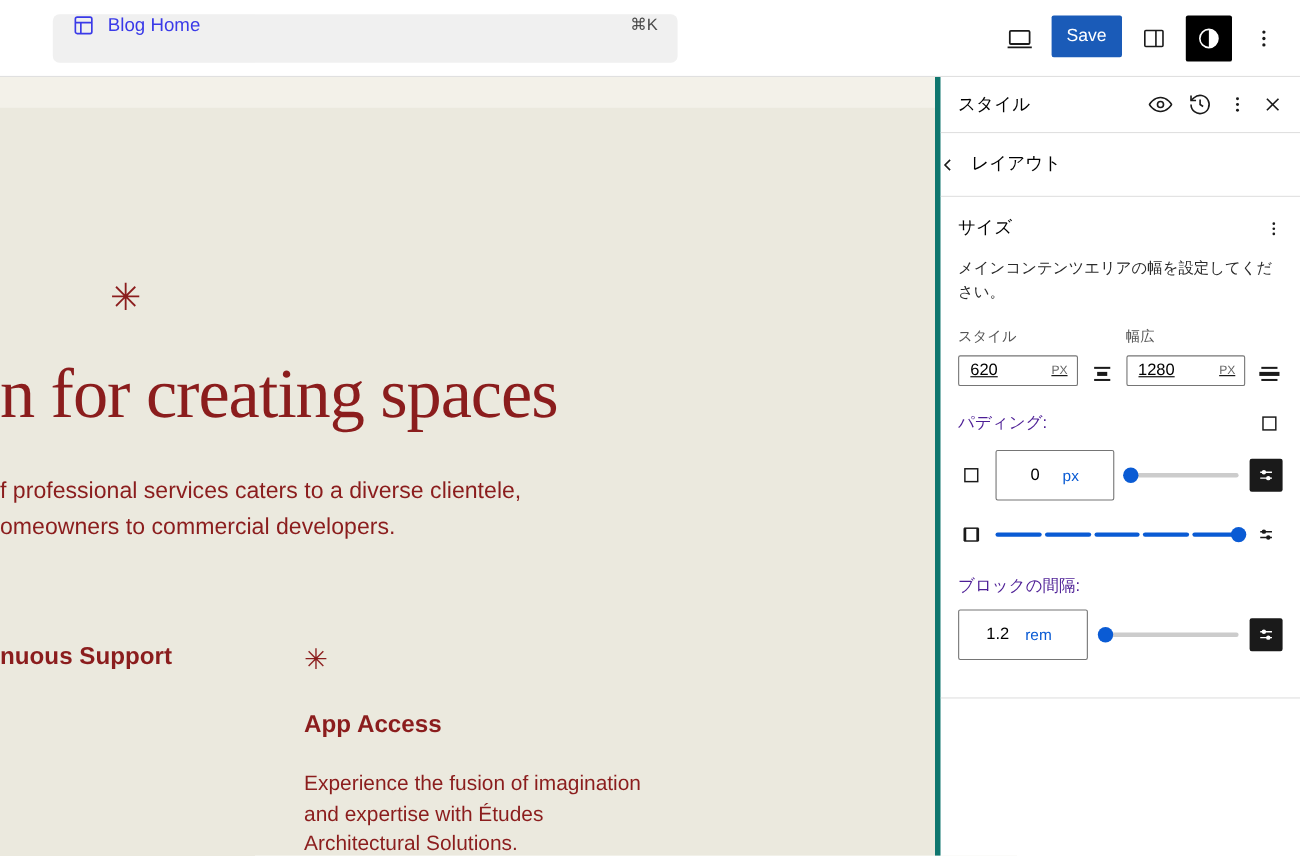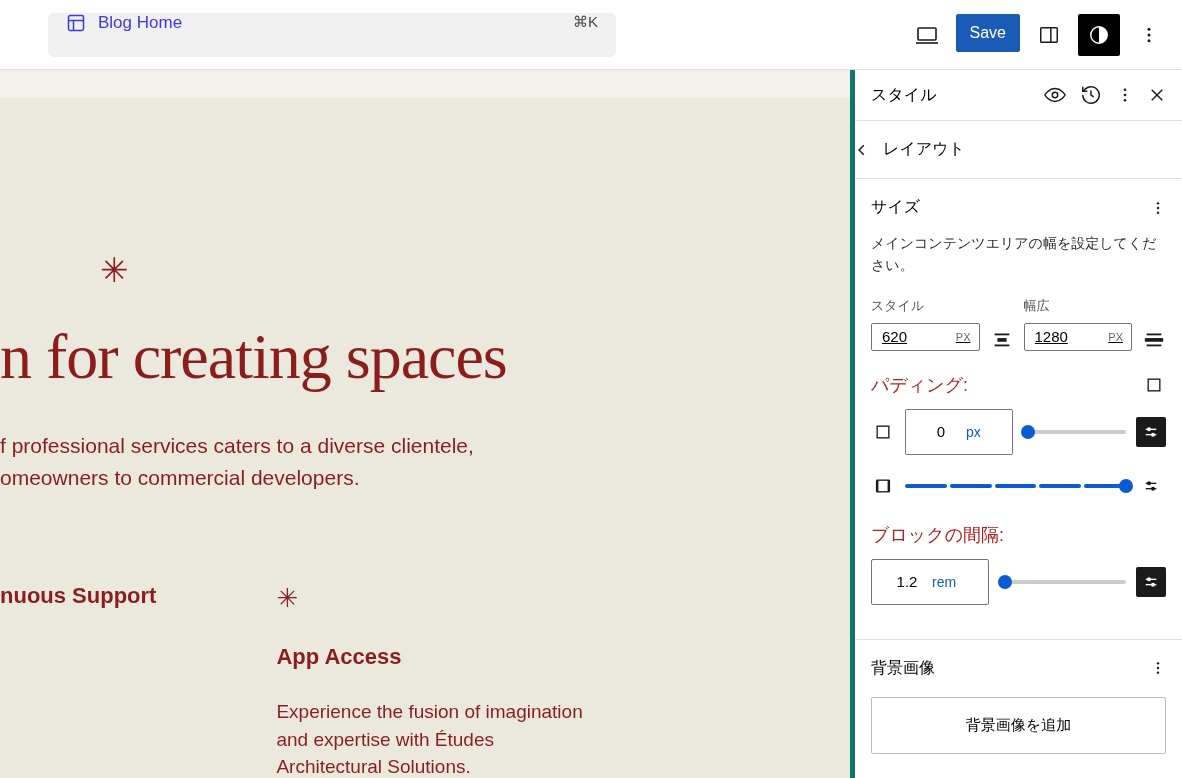--- a/index.html
+++ b/index.html
@@ -45,21 +45,21 @@
 .row2 { display: flex; gap: 10px; align-items: flex-end; }
 .field { flex: 1; }
 .field-label { font-size: 13px; color: #555; margin-bottom: 8px; }
 .unit-input { position: relative; display: flex; align-items: center; border: 1px solid #757575; border-radius: 2px; height: 28px; text-decoration: underline; }
 .unit-input input { border: none; outline: none; padding: 0 10px; font-size: 15px; width: 100%; background: transparent; }
 .unit-input .unit { font-size: 11px; color: #666; padding-right: 8px; text-transform: uppercase; }
 .align-icon { width: 24px; height: 24px; display: flex; align-items: center; justify-content: center; cursor: pointer; }
 
 .subsection { margin-top: 22px; }
 .sub-head { display: flex; align-items: center; justify-content: space-between; margin-bottom: 12px; }
-.sub-head .label { font-size: 18px; color: #b91c1c; }
+.sub-head .label { font-size: 15px; color: #4c1d95; }
 
 .slider-row { display: flex; align-items: center; gap: 10px; margin-bottom: 16px; }
 .box-icon { width: 24px; height: 24px; display: flex; align-items: center; justify-content: center; }
 .num-box { width: 108px; height: 46px; border: 1px solid #757575; border-radius: 2px; display: flex; align-items: center; padding: 0 10px; }
 .num-box input { border: none; outline: none; width: 50px; font-size: 15px; text-align: center; }
 .num-box .unit-blue { color: #0a5bd4; font-size: 14px; font-weight: 500; }
 .slider { flex: 1; height: 4px; background: #ccc; border-radius: 2px; position: relative; }
 .slider .fill { position: absolute; left: 0; top: 0; height: 100%; background: #0a5bd4; border-radius: 2px; }
 .slider .thumb { position: absolute; top: 50%; transform: translate(-50%, -50%); width: 14px; height: 14px; background: #0a5bd4; border-radius: 50%; }
 .settings-icon { width: 30px; height: 30px; background: #1a1a1a; color: #fff; display: flex; align-items: center; justify-content: center; border-radius: 2px; cursor: pointer; }
@@ -307,27 +307,14 @@
                 <line x1="4" y1="8" x2="20" y2="8"></line>
                 <circle cx="9" cy="8" r="2" fill="#fff"></circle>
                 <line x1="4" y1="16" x2="20" y2="16"></line>
                 <circle cx="15" cy="16" r="2" fill="#fff"></circle>
               </svg>
           </div>
         </div>
       </div>
     </div>
 
-    <div class="bg-section">
-      <div class="bg-head">
-        <span class="title">背景画像</span>
-        <span>
-            <svg width="16" height="16" viewBox="0 0 24 24" fill="#1a1a1a">
-              <circle cx="12" cy="5" r="1.8"></circle>
-              <circle cx="12" cy="12" r="1.8"></circle>
-              <circle cx="12" cy="19" r="1.8"></circle>
-            </svg>
-          </span>
-      </div>
-      <div class="add-bg-btn">背景画像を追加</div>
-    </div>
   </div>
 </div>
 
 </body></html>

